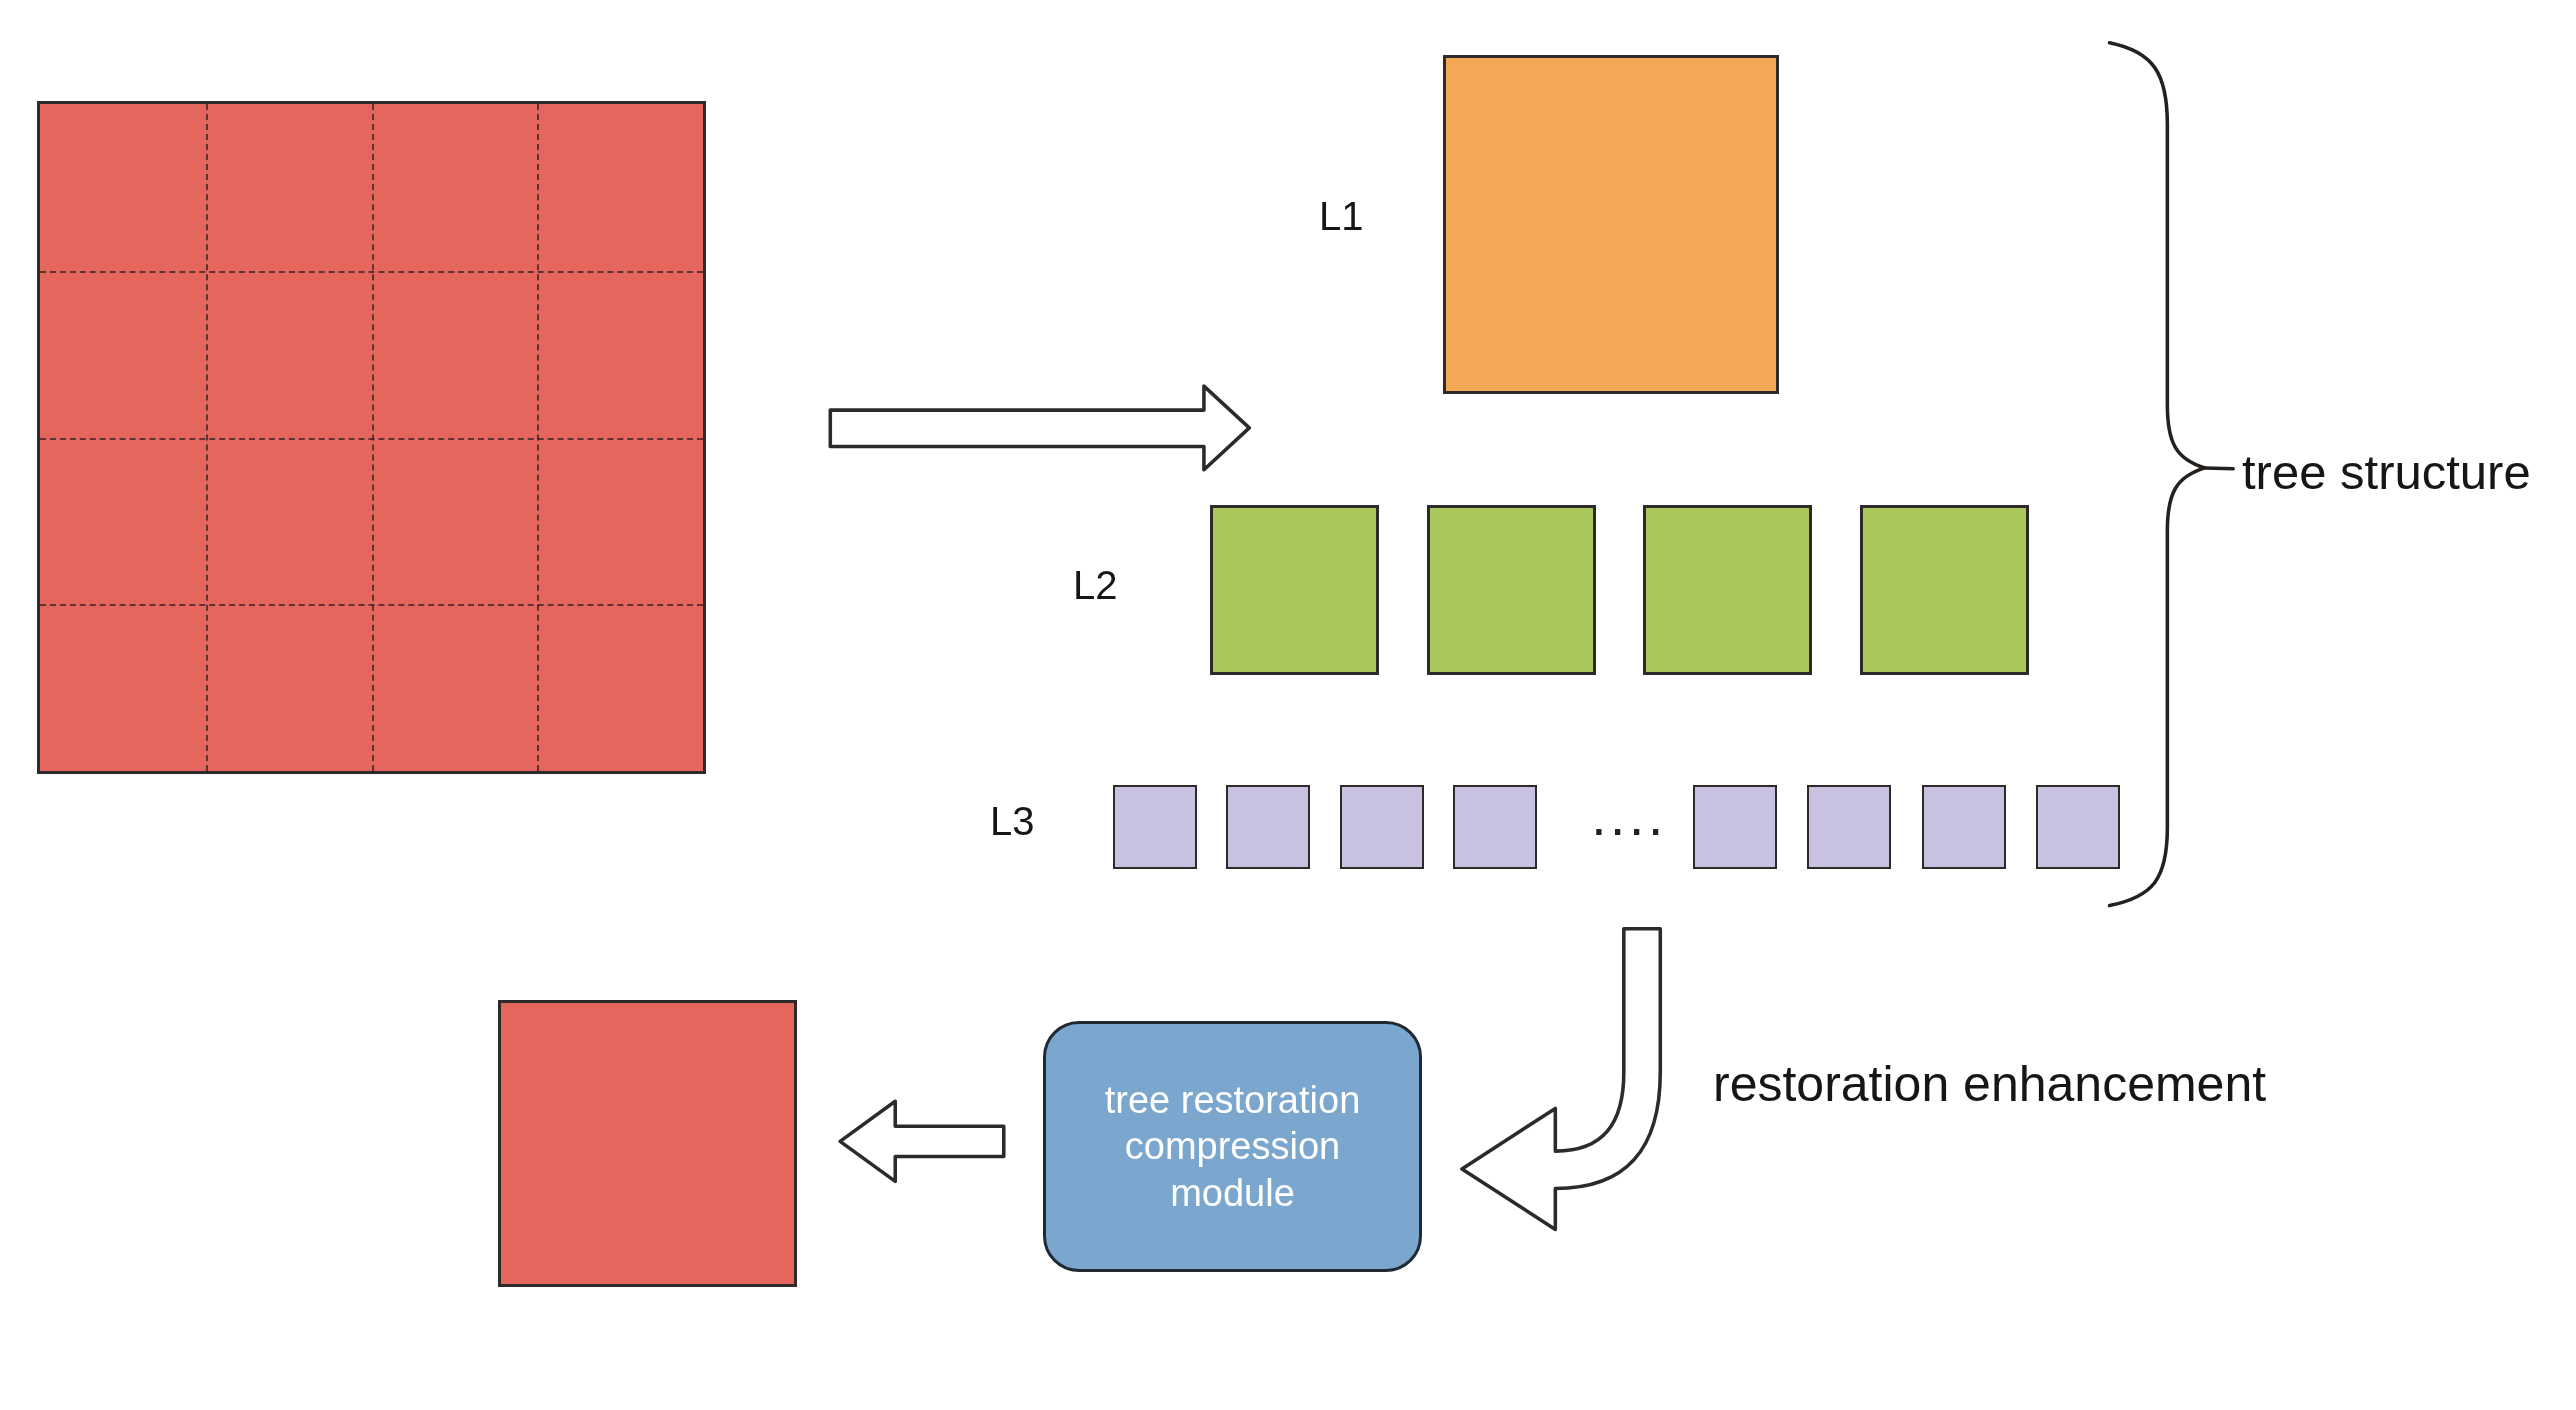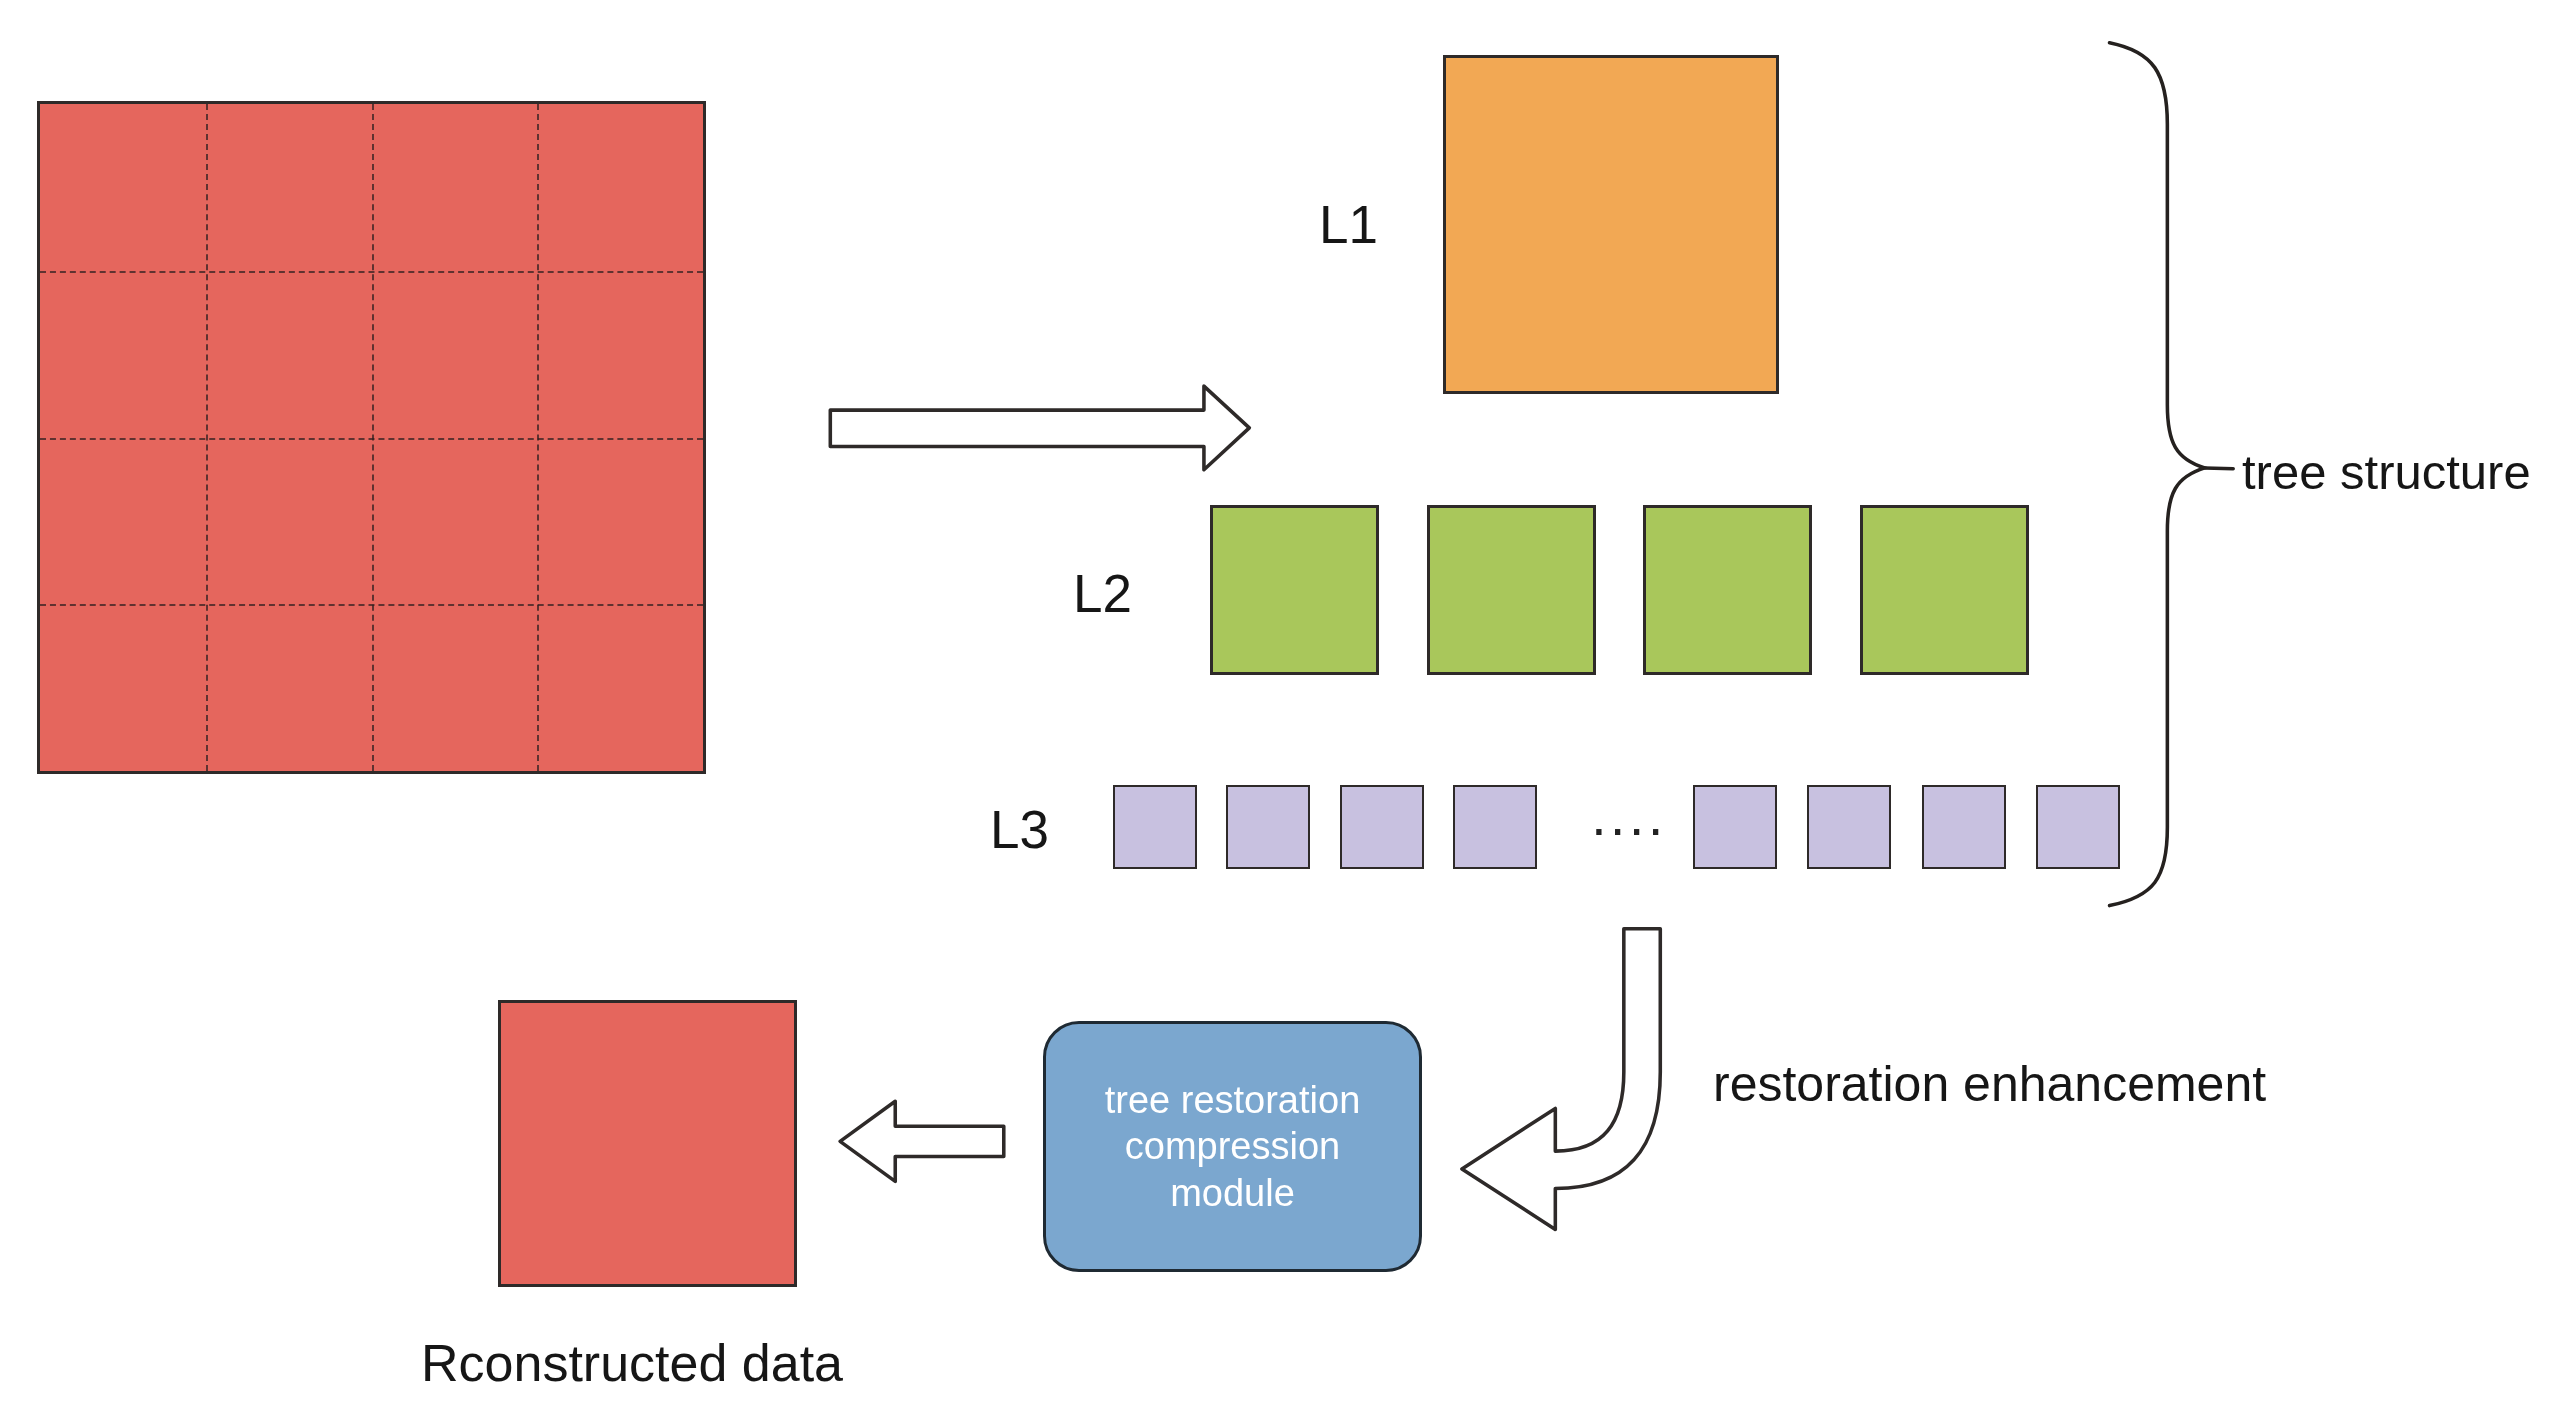--- a/index.html
+++ b/index.html
@@ -23,21 +23,21 @@
   .l2-sq{width:169px;height:170px;box-sizing:border-box;border:3.6px solid #2e2a29;background:var(--green);}
   .l3-row{top:785px;height:84px;display:flex;justify-content:space-between;}
   #l3-row-left{left:1113px;width:424px;}
   #l3-row-right{left:1693px;width:427px;}
   .l3-sq{width:84px;height:84px;box-sizing:border-box;border:2.7px solid #2e2a29;background:var(--purple);}
   #reconstructed-square{left:498px;top:1000px;width:299px;height:287px;background:var(--red);}
   
   .lbl{position:absolute;white-space:nowrap;}
   #original-label{left:37px;top:817px;width:669px;text-align:center;font-size:52px;}
   #compression-label{left:724px;top:326px;font-size:50px;}
-  .level-lbl{font-size:53px;}
+  .level-lbl{font-size:40px;}
   #l1-label{left:1319px;top:194px;}
   #l2-label{left:1073px;top:563px;}
   #l3-label{left:990px;top:799px;}
   #ellipsis-label{left:1589px;top:774px;width:80px;height:84px;line-height:84px;text-align:center;font-size:55px;letter-spacing:3.6px;color:#222;}
   #tree-label{left:2242px;top:444px;font-size:49px;}
   #restoration-label{left:1713px;top:1055px;font-size:50px;}
   #reconstructed-label{left:383px;top:1333px;width:498px;text-align:center;font-size:52px;}
   
   #module-box{
     left:1043px;top:1021px;width:373px;height:245px;
@@ -106,16 +106,15 @@
 
   <div class="lbl" id="tree-label">tree structure</div>
 
   <div class="abs" id="module-box">
     <span>tree restoration</span>
     <span>compression</span>
     <span>module</span>
   </div>
 
   <div class="sq" id="reconstructed-square"></div>
-  <div class="lbl" id="reconstructed-label">Rconstructed data</div>
 
 </div>
 
 
 </body></html>

